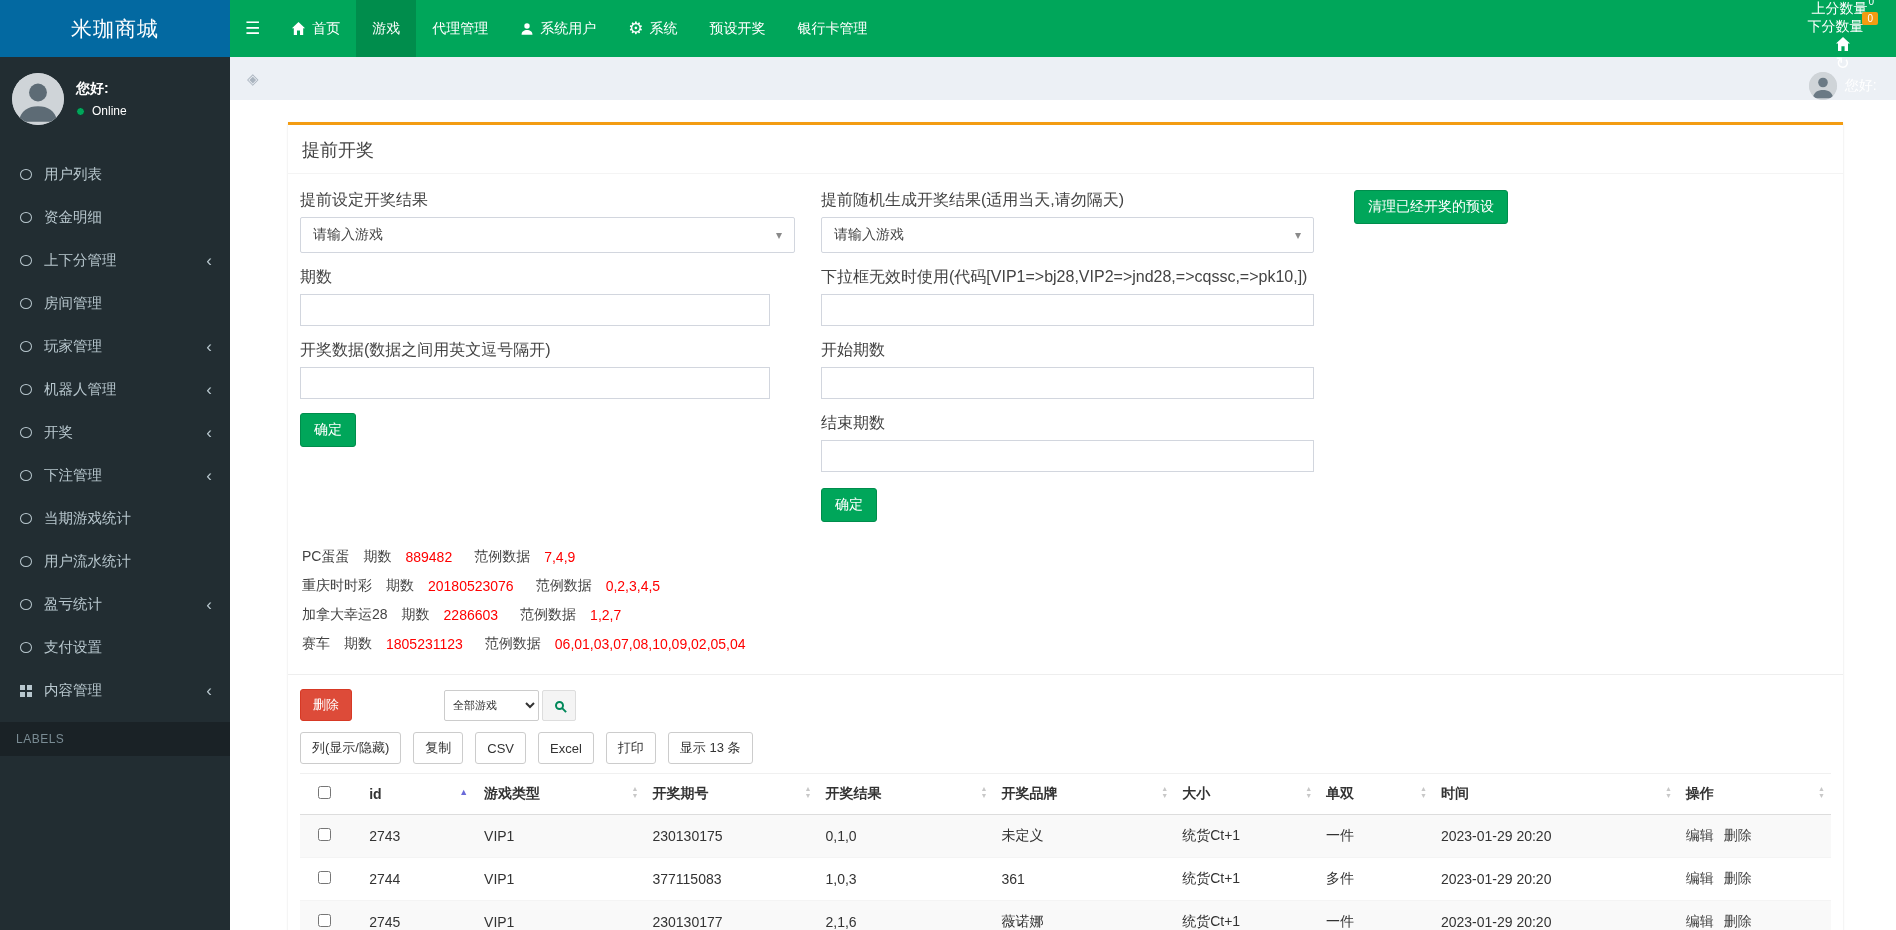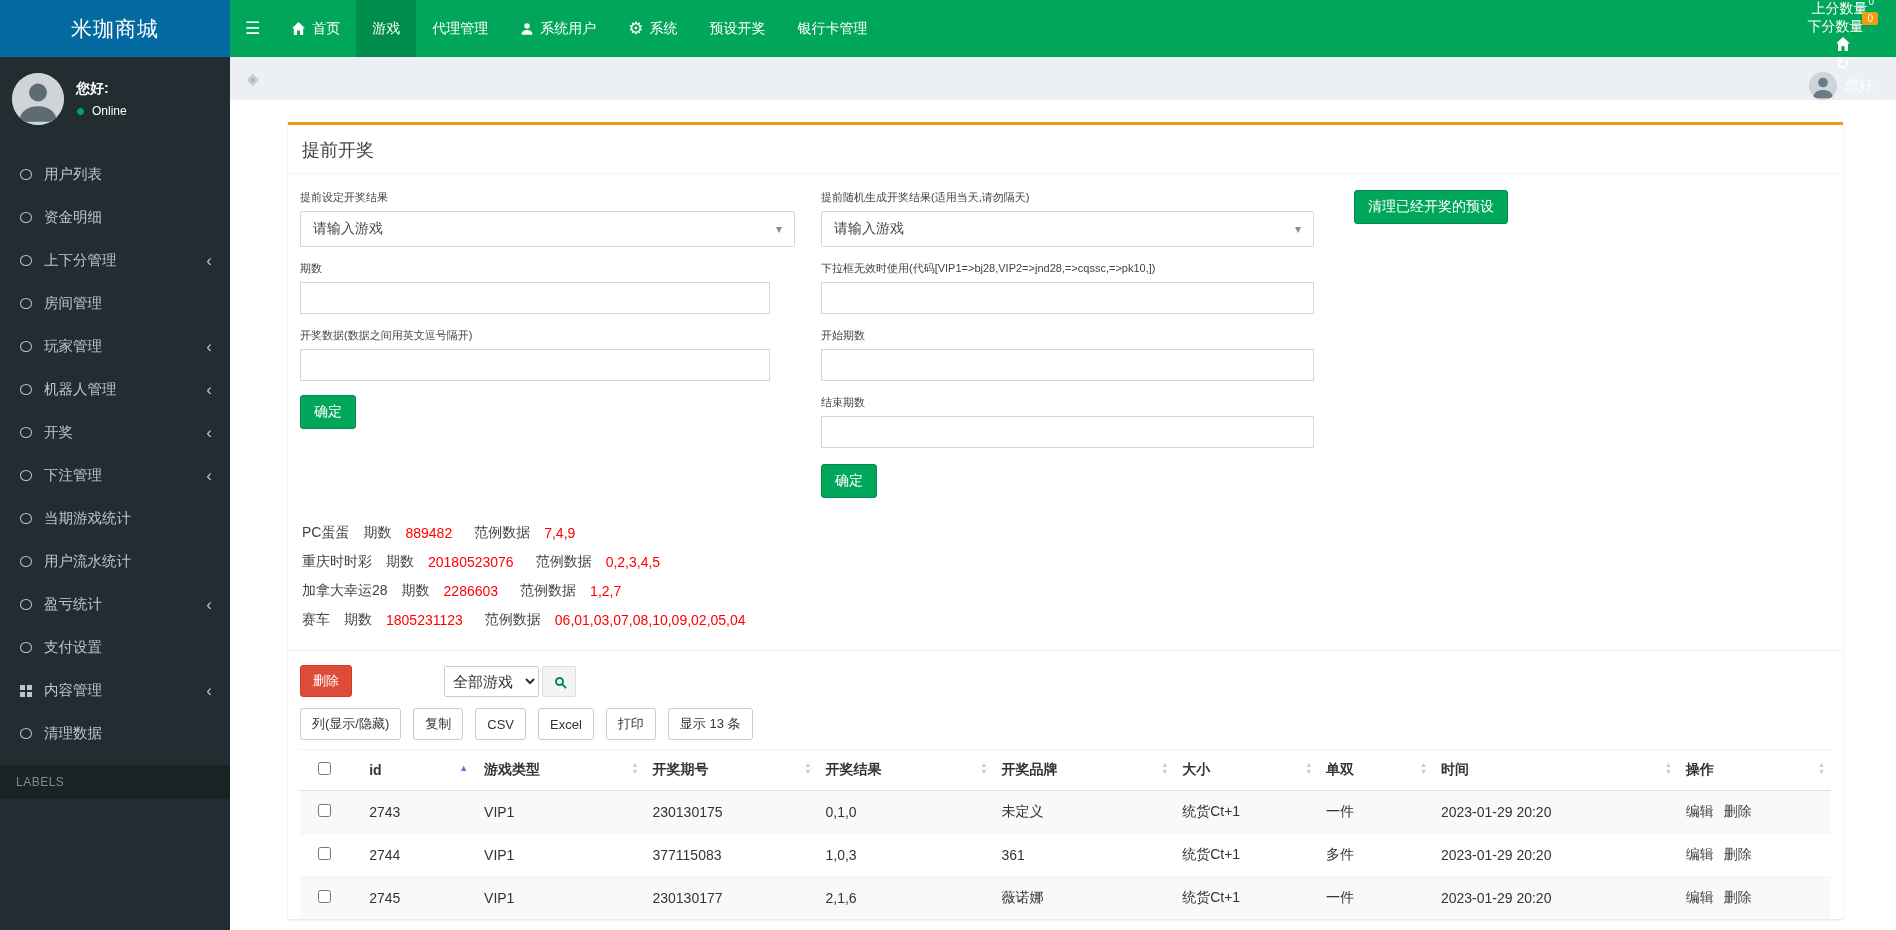--- a/index.html
+++ b/index.html
@@ -45,41 +45,41 @@
   
   .main { margin-left:230px; padding-top:57px; }
   .breadcrumb-row { height:43px; display:flex; align-items:center; padding:0 17px; }
   .gem { color:#aab4bf; font-size:15px; }
   .sheet { background:#fff; height:830px; padding:22px 53px 0 58px; overflow:hidden; }
   .card { border-top:3px solid #f39c12; background:#fff; box-shadow:0 1px 2px rgba(0,0,0,.12); }
   .card-header { padding:13px 14px 11px; border-bottom:1px solid #f4f4f4; }
   .card-title { font-size:18px; color:#444; font-weight:normal; }
   .card-body { padding:16px 12px 0; }
   .form-grid { display:grid; grid-template-columns:495px 493px auto; column-gap:26px; align-items:start; }
-  .f-label { font-size:11px; color:#444; margin-bottom:6px; }
+  .f-label { font-size:16px; color:#444; margin-bottom:6px; }
   .f-select { height:36px; border:1px solid #d2d6de; border-radius:2px; background:#fff; display:flex; align-items:center; justify-content:space-between; padding:0 12px; color:#444; margin-bottom:14px; cursor:pointer; }
   .caret { color:#8a8a8a; font-size:12px; }
   .f-input { display:block; width:100%; height:32px; border:1px solid #d2d6de; background:#fff; margin-bottom:14px; padding:0 8px; font:inherit; color:#333; }
   .f-input.w470 { width:470px; }
   .btn { display:inline-block; border:1px solid transparent; border-radius:3px; font-size:14px; cursor:pointer; font-family:inherit; }
   .btn-green { background:#00a65a; border-color:#008d4c; color:#fff; padding:7px 13px; }
   .btn-red { background:#dd4b39; border-color:#d73925; color:#fff; padding:6px 12px; font-size:13px; }
   .btn-default { background:#fff; border:1px solid #ccc; color:#333; padding:6px 11px; font-size:13px; border-radius:3px; }
   .col3 { padding-left:14px; }
 
   .examples { margin-top:20px; padding-left:2px; }
   .ex-line { height:29px; display:flex; align-items:center; font-size:14px; color:#444; }
   .ex-game { margin-right:14px; }
   .ex-lab { margin-right:14px; }
   .ex-val { color:#ff0000; margin-right:22px; }
   .divider { border:none; border-top:1px solid #eee; margin:16px -12px 0; }
 
   .toolbar1 { display:flex; align-items:center; margin-top:14px; }
   .filter-group { margin-left:92px; display:flex; align-items:center; }
-  .game-filter { height:31px; width:95px; font:inherit; font-size:15px; border:1px solid #ccc; border-radius:2px; background:#fff; color:#333; padding:0 4px; }
+  .game-filter { height:31px; width:95px; font:inherit; font-size:11px; border:1px solid #ccc; border-radius:2px; background:#fff; color:#333; padding:0 4px; }
   .search-btn { width:34px; height:31px; margin-left:3px; background:#f4f4f4; border:1px solid #ddd; border-radius:2px; display:flex; align-items:center; justify-content:center; cursor:pointer; }
   .mag { width:9px; height:9px; border:2px solid #00885a; border-radius:50%; position:relative; }
   .mag::after { content:""; position:absolute; width:2px; height:6px; background:#00885a; transform:rotate(-45deg); bottom:-5px; right:-3px; }
   .toolbar2 { display:flex; gap:12px; margin-top:11px; }
 
   .grid-table { width:100%; border-collapse:collapse; margin-top:9px; table-layout:fixed; }
   .grid-table th { position:relative; text-align:left; font-size:14px; font-weight:bold; color:#333; padding:11px 8px; border-bottom:1px solid #ddd; border-top:1px solid #f0f0f0; cursor:pointer; }
   .grid-table td { font-size:14px; color:#333; padding:12px 8px; border-top:1px solid #f4f4f4; overflow:hidden; white-space:nowrap; }
   .grid-table tbody tr:nth-child(odd) { background:#f9f9f9; }
   .cell-check, .th-check { padding-left:18px !important; }
@@ -250,25 +250,20 @@
         <span>支付设置</span>
 
       </a>
 
       <a class="menu-item">
         <span class="mi-icon ic-grid"></span>
         <span>内容管理</span>
         <span class="chev">‹</span>
       </a>
 
-      <a class="menu-item">
-        <span class="mi-icon ic-circle"></span>
-        <span>清理数据</span>
-
-      </a>
 
     <div class="labels-header">LABELS</div>
   </div>
 </div>
 
 <div class="main">
   <div class="breadcrumb-row">
     <a class="gem">◈</a>
   </div>
 

